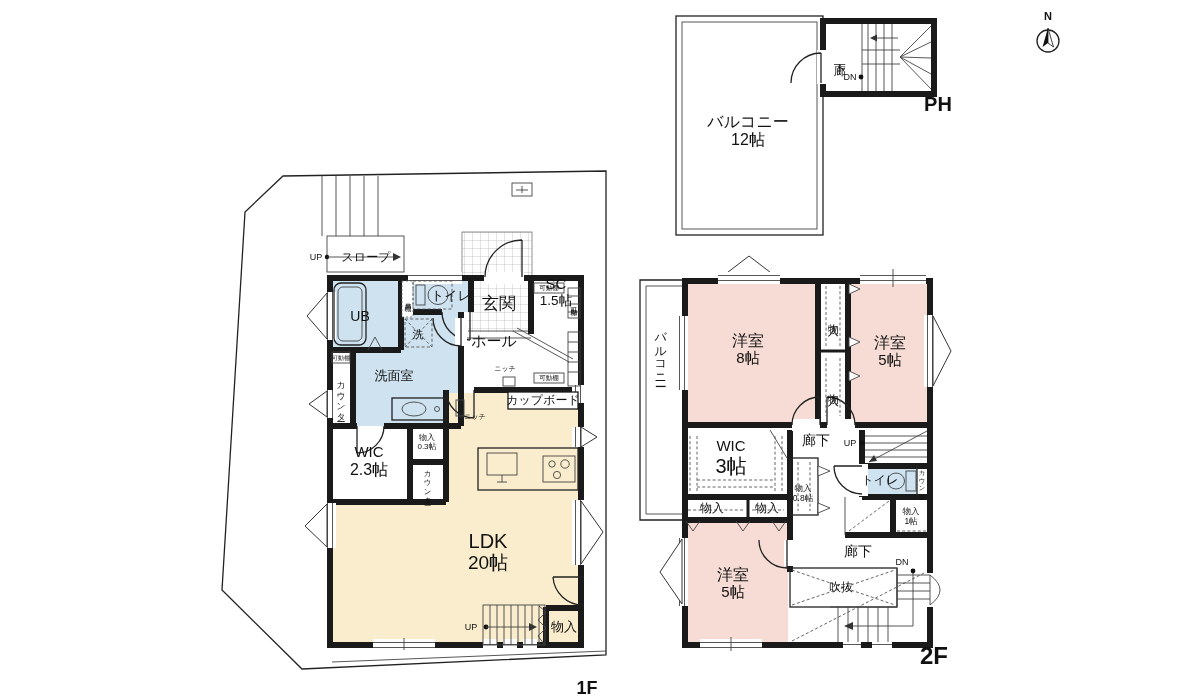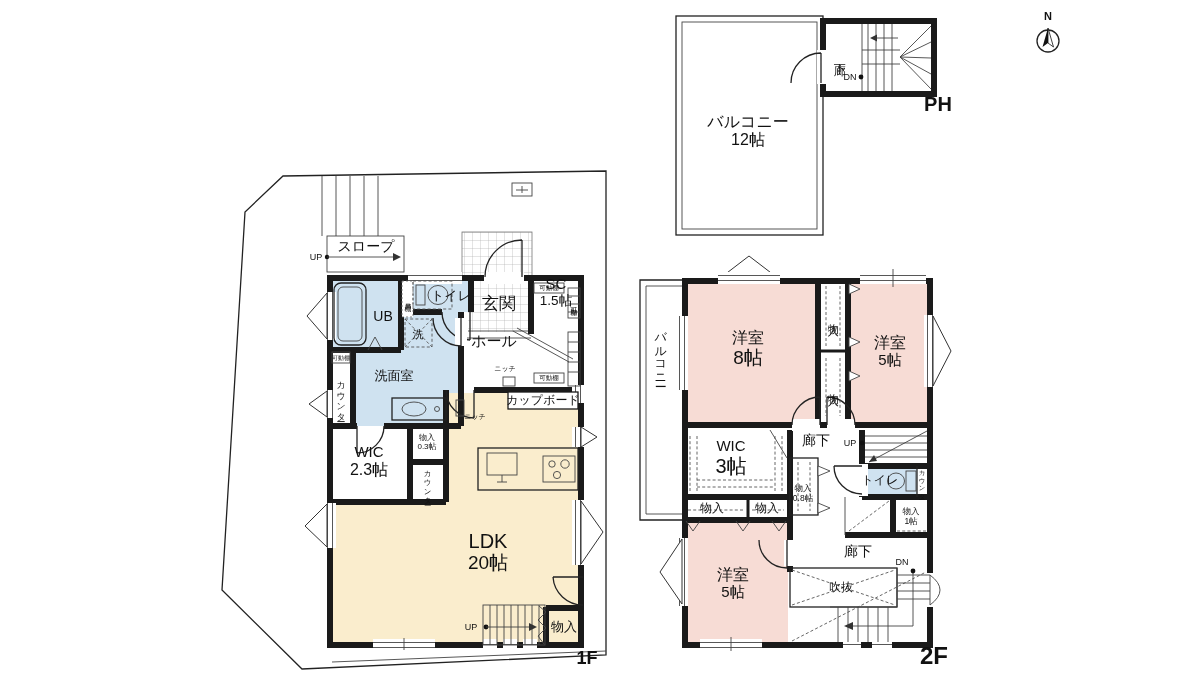--- a/index.html
+++ b/index.html
@@ -291,23 +291,23 @@
 
 <div class="lb" style="left:748px;top:131px;font-size:16px">
   <div>バルコニー</div>
   <div>12帖</div>
 </div>
 <div class="lb v" style="left:839px;top:54px;font-size:12px">廊下</div>
 <div class="lb" style="left:850px;top:77px;font-size:9px">DN</div>
 <div class="lb b" style="left:938px;top:104px;font-size:20px">PH</div>
 <div class="lb b" style="left:1048px;top:16px;font-size:11px">N</div>
 
-<div class="lb" style="left:366px;top:247px;font-size:14px">スロープ</div>
+<div class="lb" style="left:366px;top:258px;font-size:12px">スロープ</div>
 <div class="lb" style="left:316px;top:257px;font-size:9px">UP</div>
-<div class="lb" style="left:383px;top:317px;font-size:14px">UB</div>
+<div class="lb" style="left:360px;top:317px;font-size:14px">UB</div>
 <div class="lb v" style="left:407.5px;top:299px;font-size:7px">吊戸棚</div>
 <div class="lb" style="left:418px;top:334px;font-size:11px">洗</div>
 <div class="lb" style="left:451px;top:296px;font-size:13px">トイレ</div>
 <div class="lb" style="left:499px;top:304px;font-size:17px">玄関</div>
 <div class="lb" style="left:556px;top:292px;font-size:15px">
   <div>SC</div>
   <div style="font-size:13.5px">1.5帖</div>
 </div>
 <div class="lb" style="left:549px;top:288px;font-size:6.5px">可動棚</div>
 <div class="lb v" style="left:574px;top:303px;font-size:6.5px">可動棚</div>
@@ -327,26 +327,26 @@
   <div>物入</div>
   <div>0.3帖</div>
 </div>
 <div class="lb v" style="left:427px;top:483px;font-size:7.5px">カウンター</div>
 <div class="lb" style="left:488px;top:552px;font-size:20px">
   <div>LDK</div>
   <div style="font-size:19px">20帖</div>
 </div>
 <div class="lb" style="left:564px;top:627px;font-size:13px">物入</div>
 <div class="lb" style="left:471px;top:627px;font-size:9px">UP</div>
-<div class="lb b" style="left:587px;top:658px;font-size:18px">1F</div>
+<div class="lb b" style="left:587px;top:688px;font-size:18px">1F</div>
 
 <div class="lb v" style="left:660px;top:352px;font-size:12px">バルコニー</div>
 <div class="lb" style="left:748px;top:349px;font-size:16px">
   <div>洋室</div>
-  <div style="font-size:19px">8帖</div>
+  <div style="font-size:15px">8帖</div>
 </div>
 <div class="lb v" style="left:833px;top:316px;font-size:11px">物入</div>
 <div class="lb v" style="left:833px;top:386px;font-size:11px">物入</div>
 <div class="lb" style="left:890px;top:351px;font-size:16px">
   <div>洋室</div>
   <div style="font-size:15px">5帖</div>
 </div>
 <div class="lb" style="left:731px;top:458px;font-size:15px">
   <div>WIC</div>
   <div style="font-size:20px">3帖</div>

